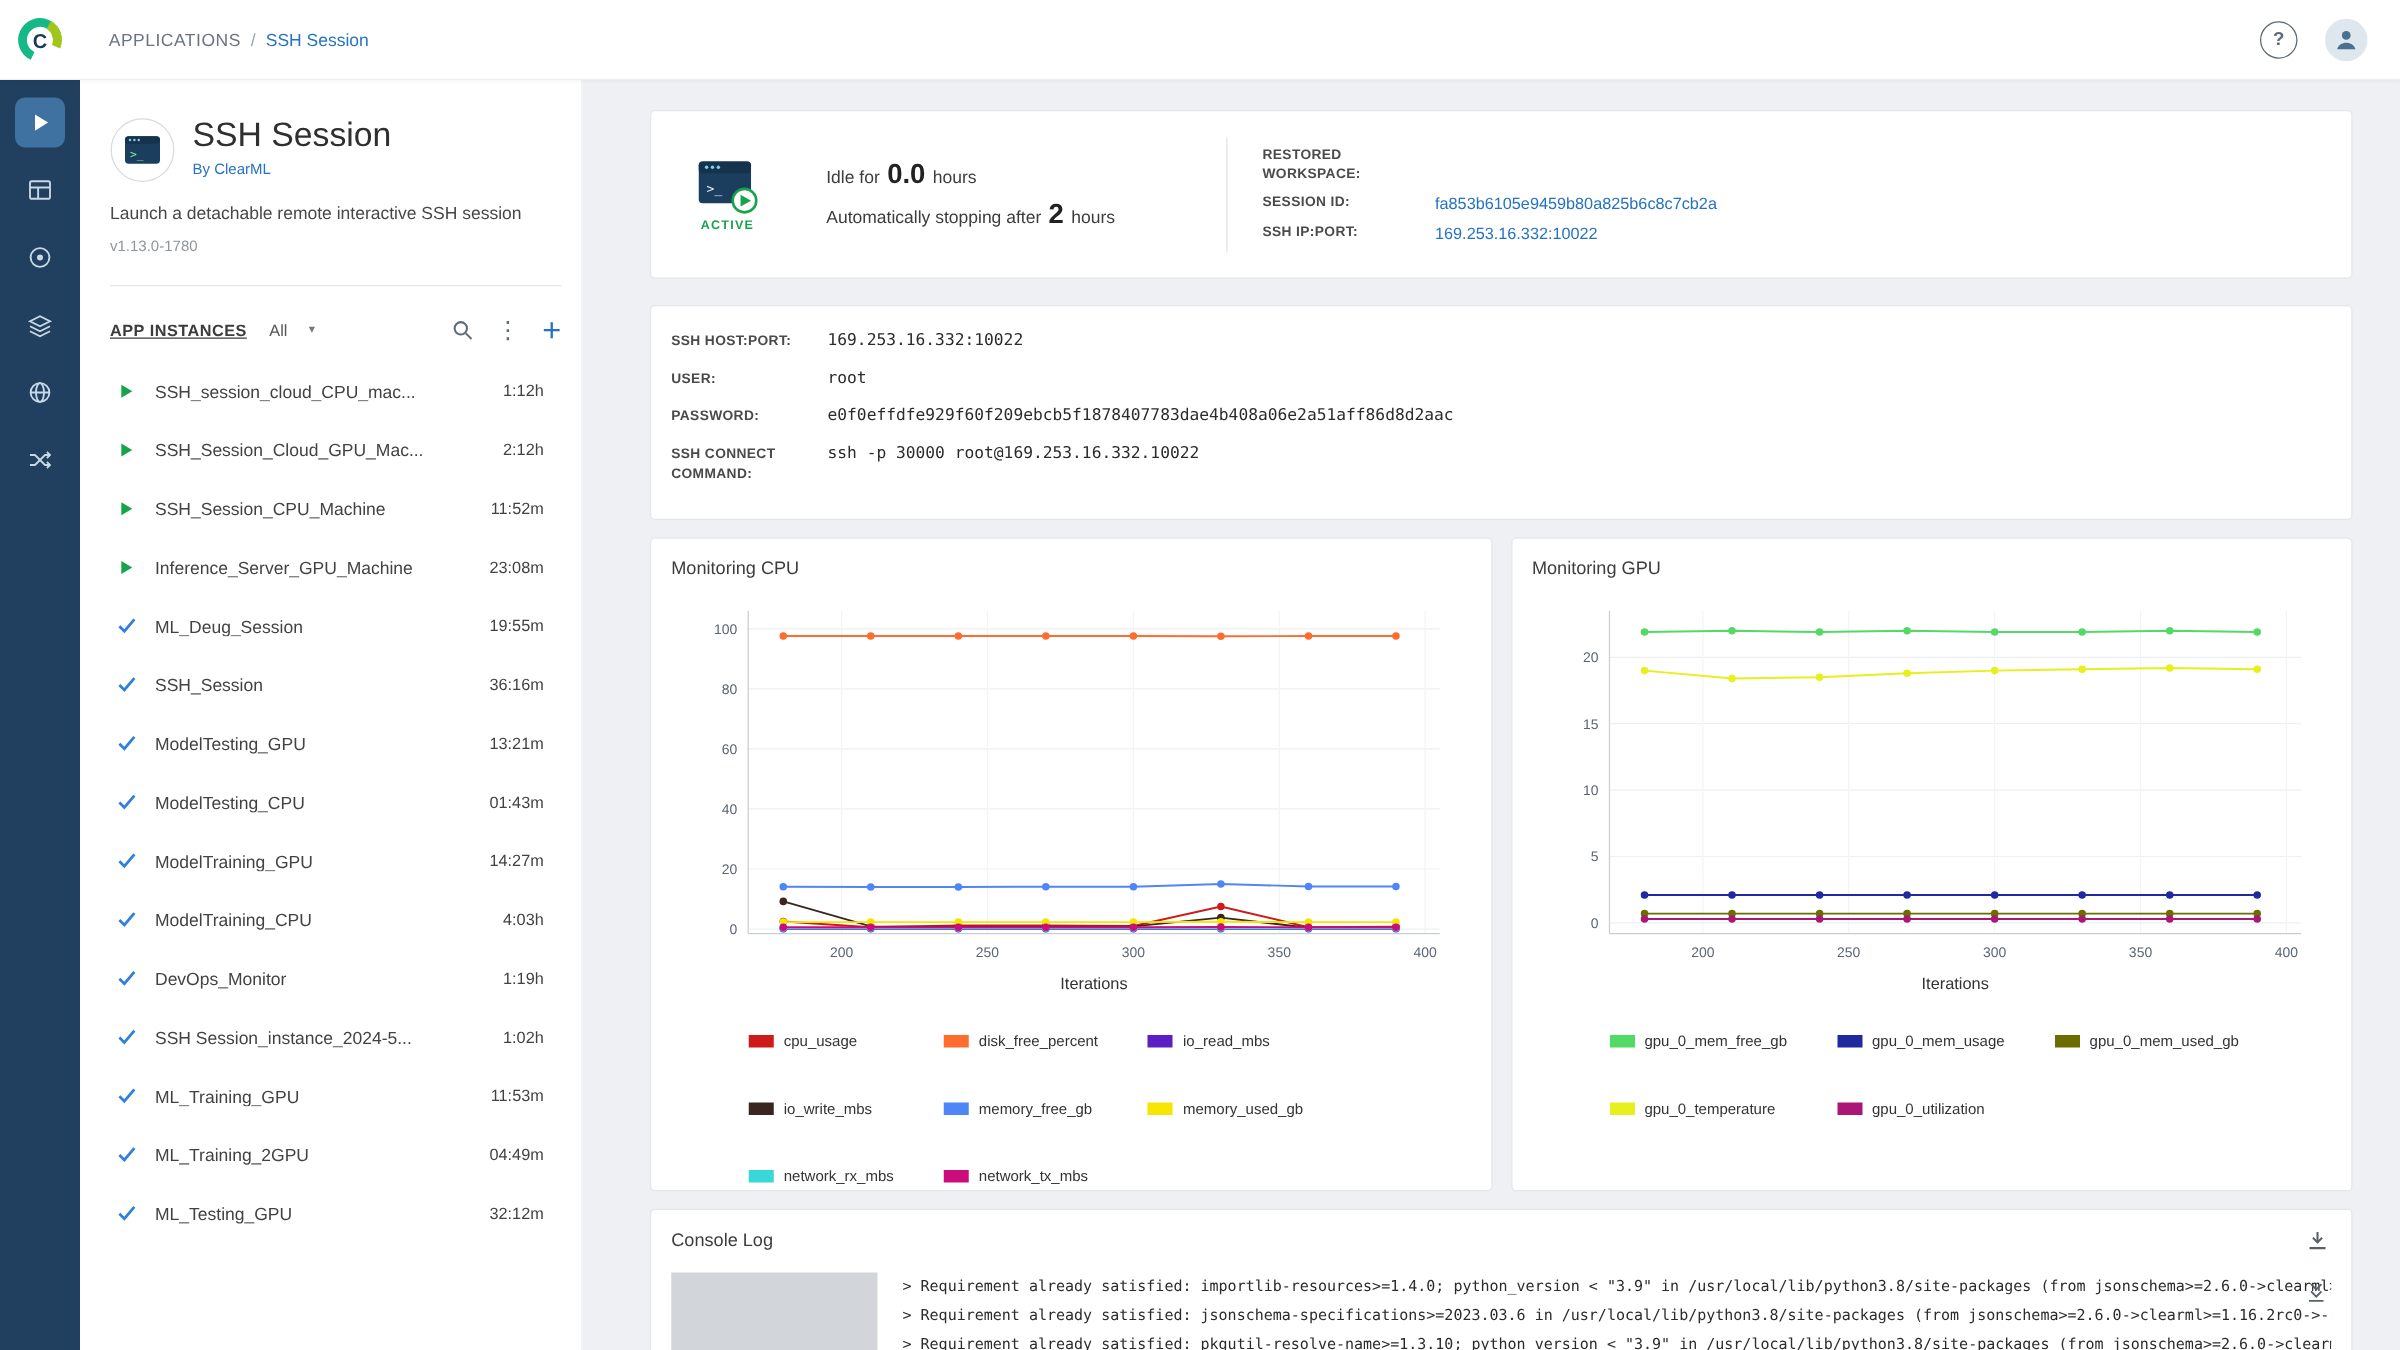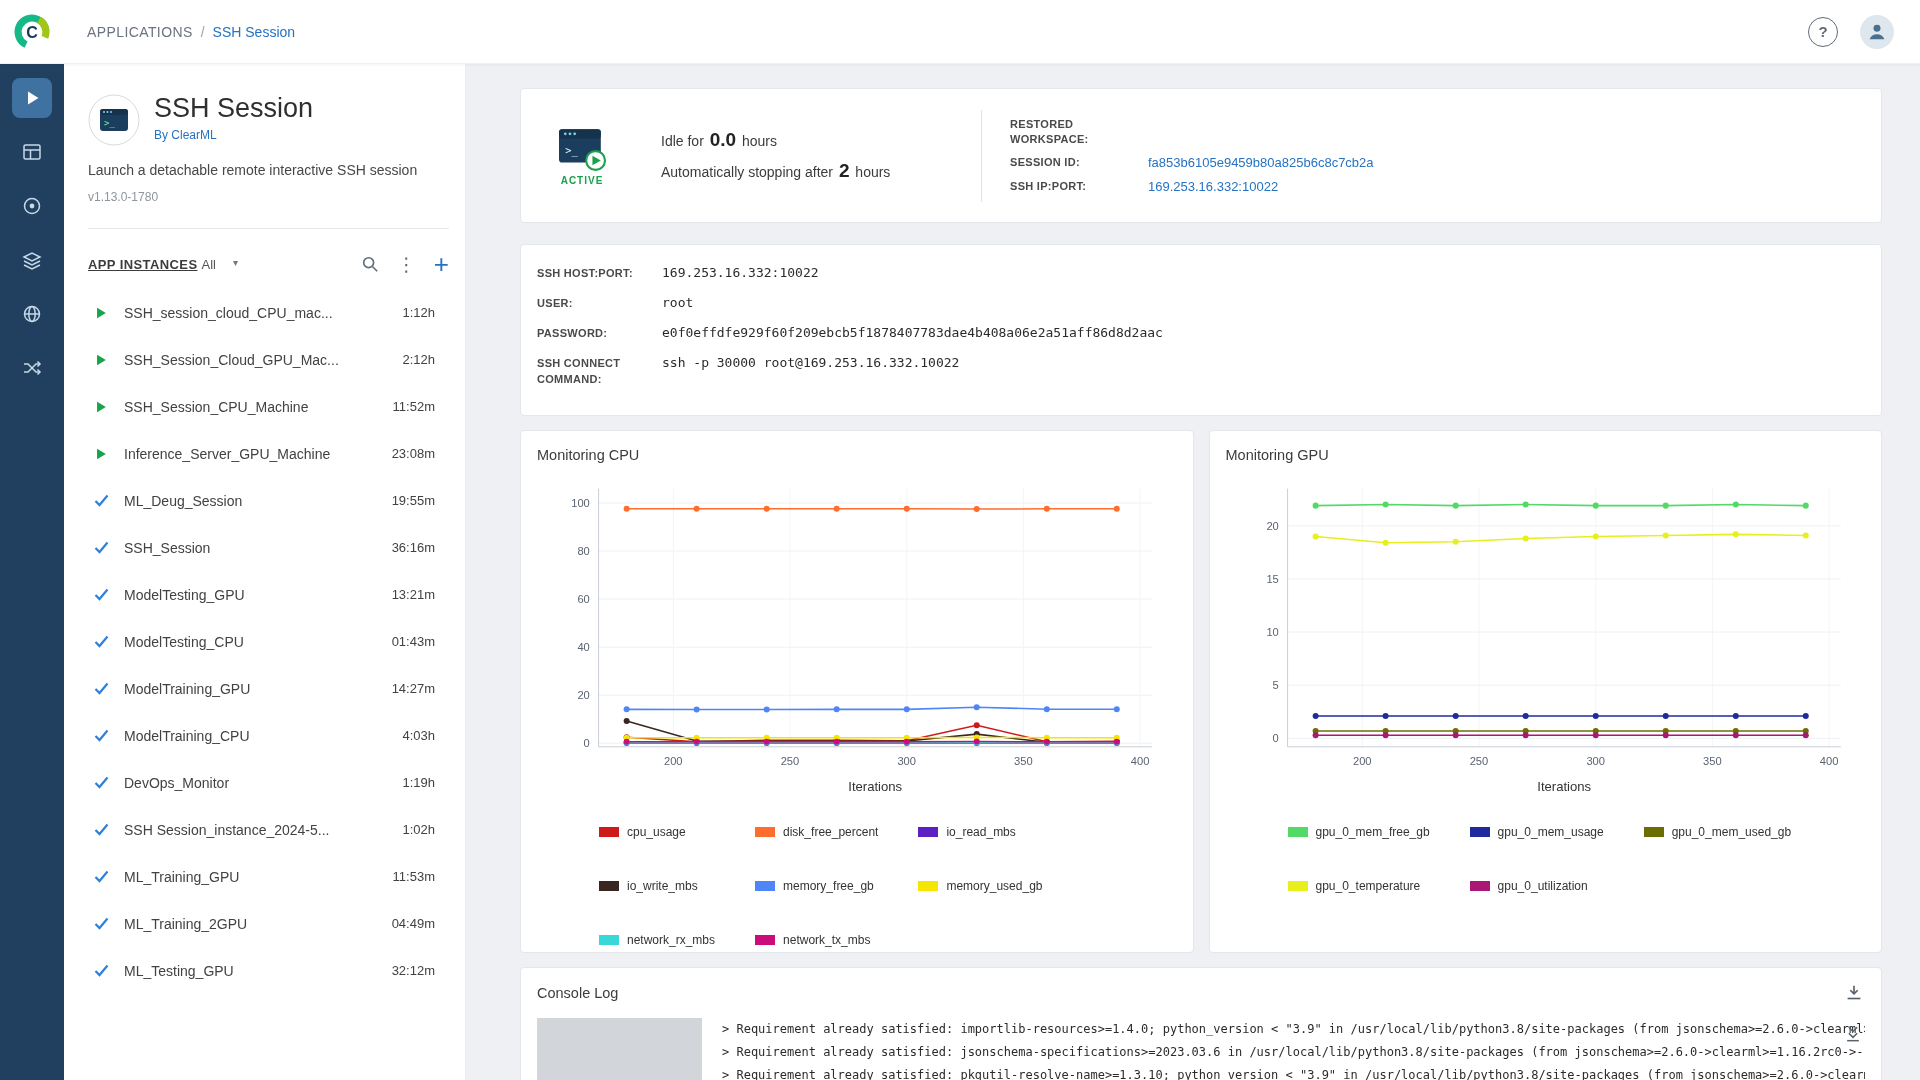--- a/index.html
+++ b/index.html
@@ -36,21 +36,21 @@
   .panel { grid-column:2; grid-row:2; background:#fff; padding:30px 16px 0 24px;
     overflow:hidden; border-right:1px solid #eceff2; }
   .app-head { display:flex; gap:14px; align-items:flex-start; }
   .app-title { font-size:27px; font-weight:500; color:#2f2f2f; line-height:1.1; }
   .app-byline { font-size:12px; color:#2573c1; margin-top:4px; cursor:pointer; }
   .app-desc { font-size:14px; color:#474747; margin-top:16px; }
   .app-version { font-size:12px; color:#8e959c; margin-top:12px; }
   .panel-divider { height:1px; background:#e4e7ea; margin:24px 0 14px 0; }
   .instances-header { display:flex; align-items:center; height:42px; }
   .instances-title { font-size:13px; font-weight:bold; color:#3c3c3c; letter-spacing:.4px;text-decoration:underline; }
-  .filter { margin-left:4px; display:flex; gap:17px; font-size:13px;
+  .filter { margin-left:18px; display:flex; gap:17px; font-size:13px;
     color:#555; cursor:pointer; }
   .filter .caret { font-size:10px; color:#777; }
   .hdr-spacer { flex:1; }
   .hdr-icons { display:flex; align-items:center; gap:18px; }
   .icon-btn { cursor:pointer; display:flex; align-items:center; justify-content:center; }
   .kebab { font-size:19px; color:#5f6b78; line-height:1; }
   .plus { font-size:26px; color:#2573c1; line-height:1; font-weight:400; }
   .inst-list { margin-top:4px; }
   .inst-row { display:flex; align-items:center; height:47px; padding:0 14px 0 4px;
     border-radius:4px; cursor:pointer; }
@@ -67,21 +67,21 @@
 
   
   .main { grid-column:3; grid-row:2; padding:24px 38px 0 54px; overflow:hidden; }
   .card { background:#fff; border:1px solid #e3e6ea; border-radius:4px; }
 
   
   .status-card { height:135px; display:flex; align-items:center; padding:0 26px; }
   .terminal-badge { display:flex; flex-direction:column; align-items:center; width:70px; }
   .active-label { font-size:10px; color:#18a24b; letter-spacing:1px; margin-top:3px; font-weight:bold; }
   .idle-block { margin-left:44px; width:310px; font-size:14px; color:#3c3c3c; line-height:30px; }
-  .big-num { font-size:19px; font-weight:bold; color:#222; padding:0 2px; }
+  .big-num { font-size:22px; font-weight:bold; color:#222; padding:0 2px; }
   .vdivider { width:1px; height:92px; background:#dfe3e7; margin-left:10px; }
   .restore-grid { margin-left:28px; display:grid; grid-template-columns:138px auto;
     row-gap:9px; align-items:start; font-size:13px; }
   .mini-label { font-size:11px; font-weight:bold; color:#4a4a4a; letter-spacing:.3px; line-height:1.35; }
   .link-val { color:#2573c1; cursor:pointer; font-size:13px; }
 
   
   .details-card { margin-top:21px; height:172px; padding:20px 16px; }
   .detail-row { display:flex; margin-bottom:13px; }
   .detail-label { width:125px; font-size:11px; font-weight:bold; color:#4a4a4a;

